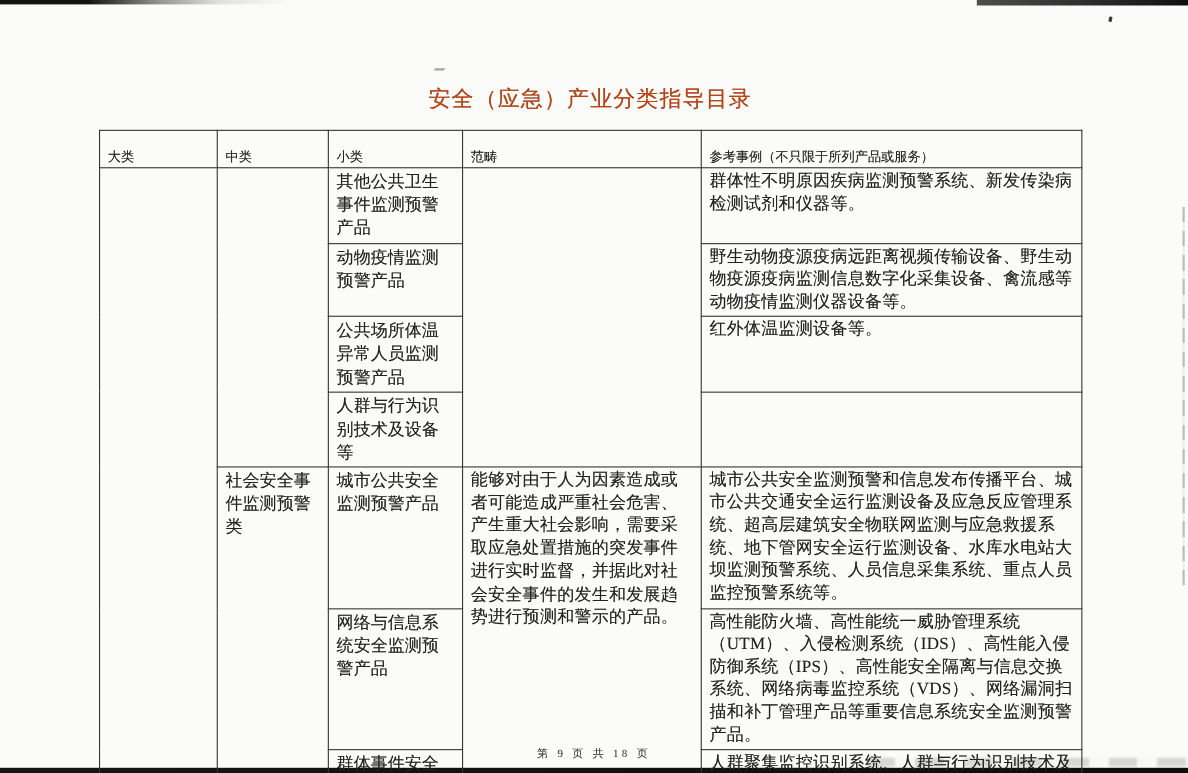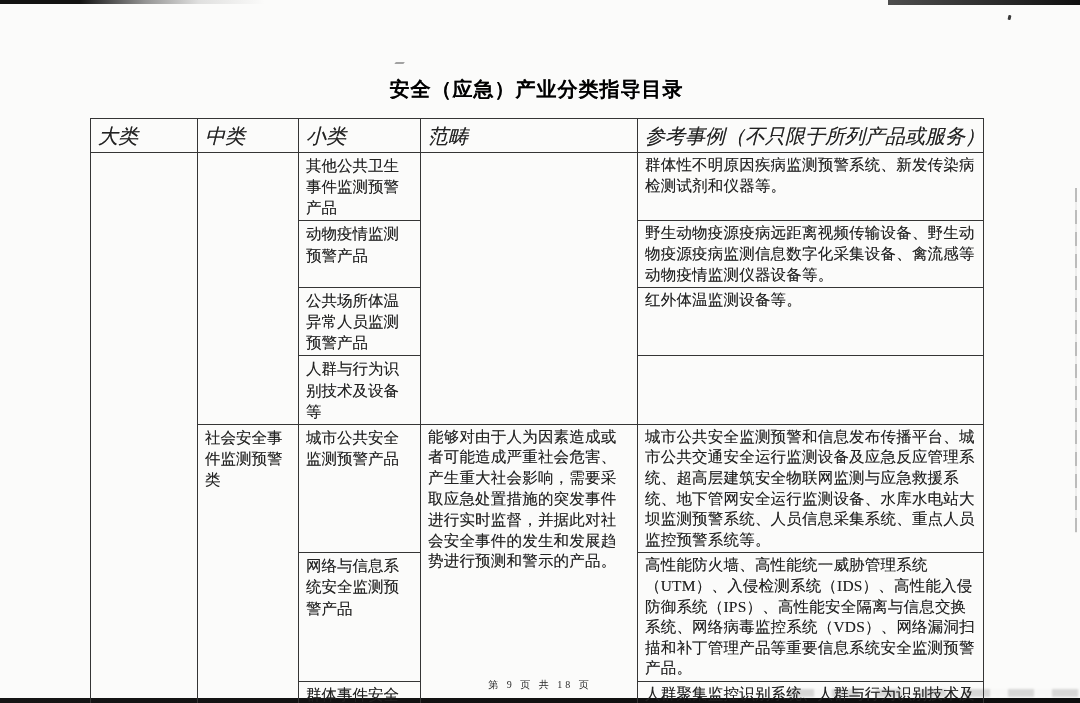--- a/index.html
+++ b/index.html
@@ -45,23 +45,23 @@
     left: 788px; top: 689px; width: 292px; height: 8px;
     background: repeating-linear-gradient(to right, rgba(90,90,90,0.22) 0 26px, rgba(90,90,90,0.02) 26px 44px);
     filter: blur(1px);
   }
   
   .doc-title {
     position: absolute;
     left: 90px; top: 76px; width: 893px;
     text-align: center;
     font-size: 20px;
-    font-weight: bold;
+    font-weight: normal;
     letter-spacing: 1px;
-    color: #000000;
+    color: #c2410c;
     text-shadow: 0 0 0.6px rgba(20,20,20,0.55);
   }
   
   table.catalog {
     position: absolute;
     left: 90px; top: 118px;
     width: 893px;
     border-collapse: collapse;
     table-layout: fixed;
     font-size: 15.5px;
@@ -71,24 +71,23 @@
   }
   table.catalog td, table.catalog th {
     border: 1px solid #353535;
     vertical-align: top;
     padding: 2px 6px 2px 7px;
     font-weight: normal;
     text-align: left;
     overflow: hidden;
   }
   table.catalog th {
-    font-size: 20px;
-    padding-top: 4px;
+    font-size: 12px;
+    padding-top: 15px;
     white-space: nowrap;
-    font-style: italic;
   }
   td.subcat, td.midcat {
     text-align: justify;
     text-justify: inter-character;
   }
   td.scope, td.examples {
     text-align: justify;
     text-justify: inter-character;
     letter-spacing: 0.2px;
     font-family: Liberation Serif, serif;

